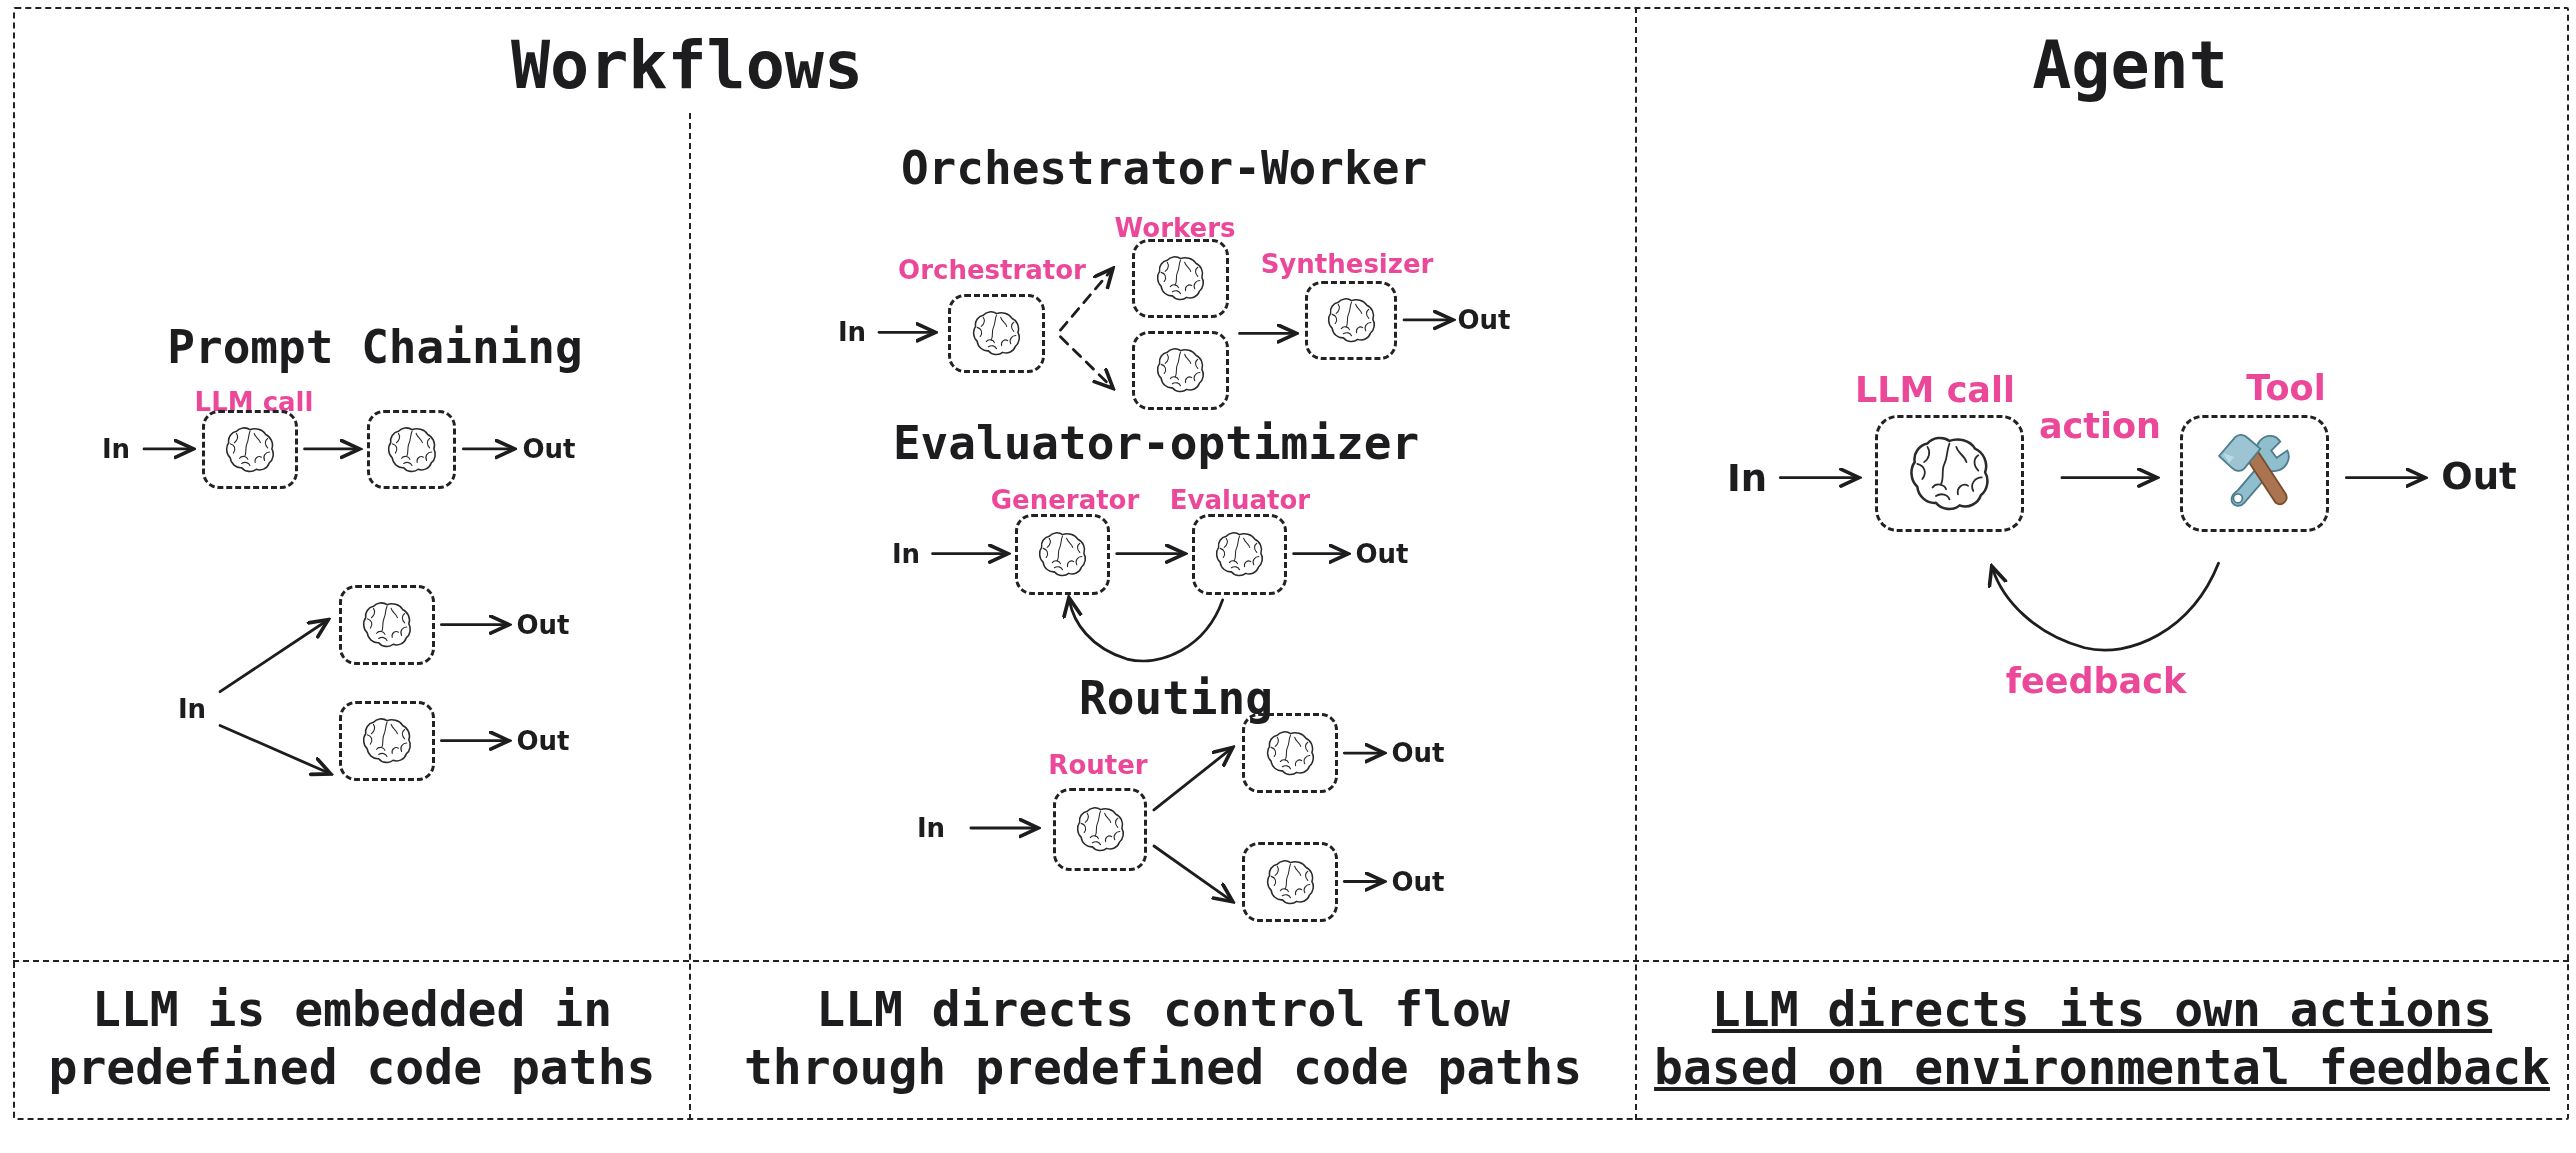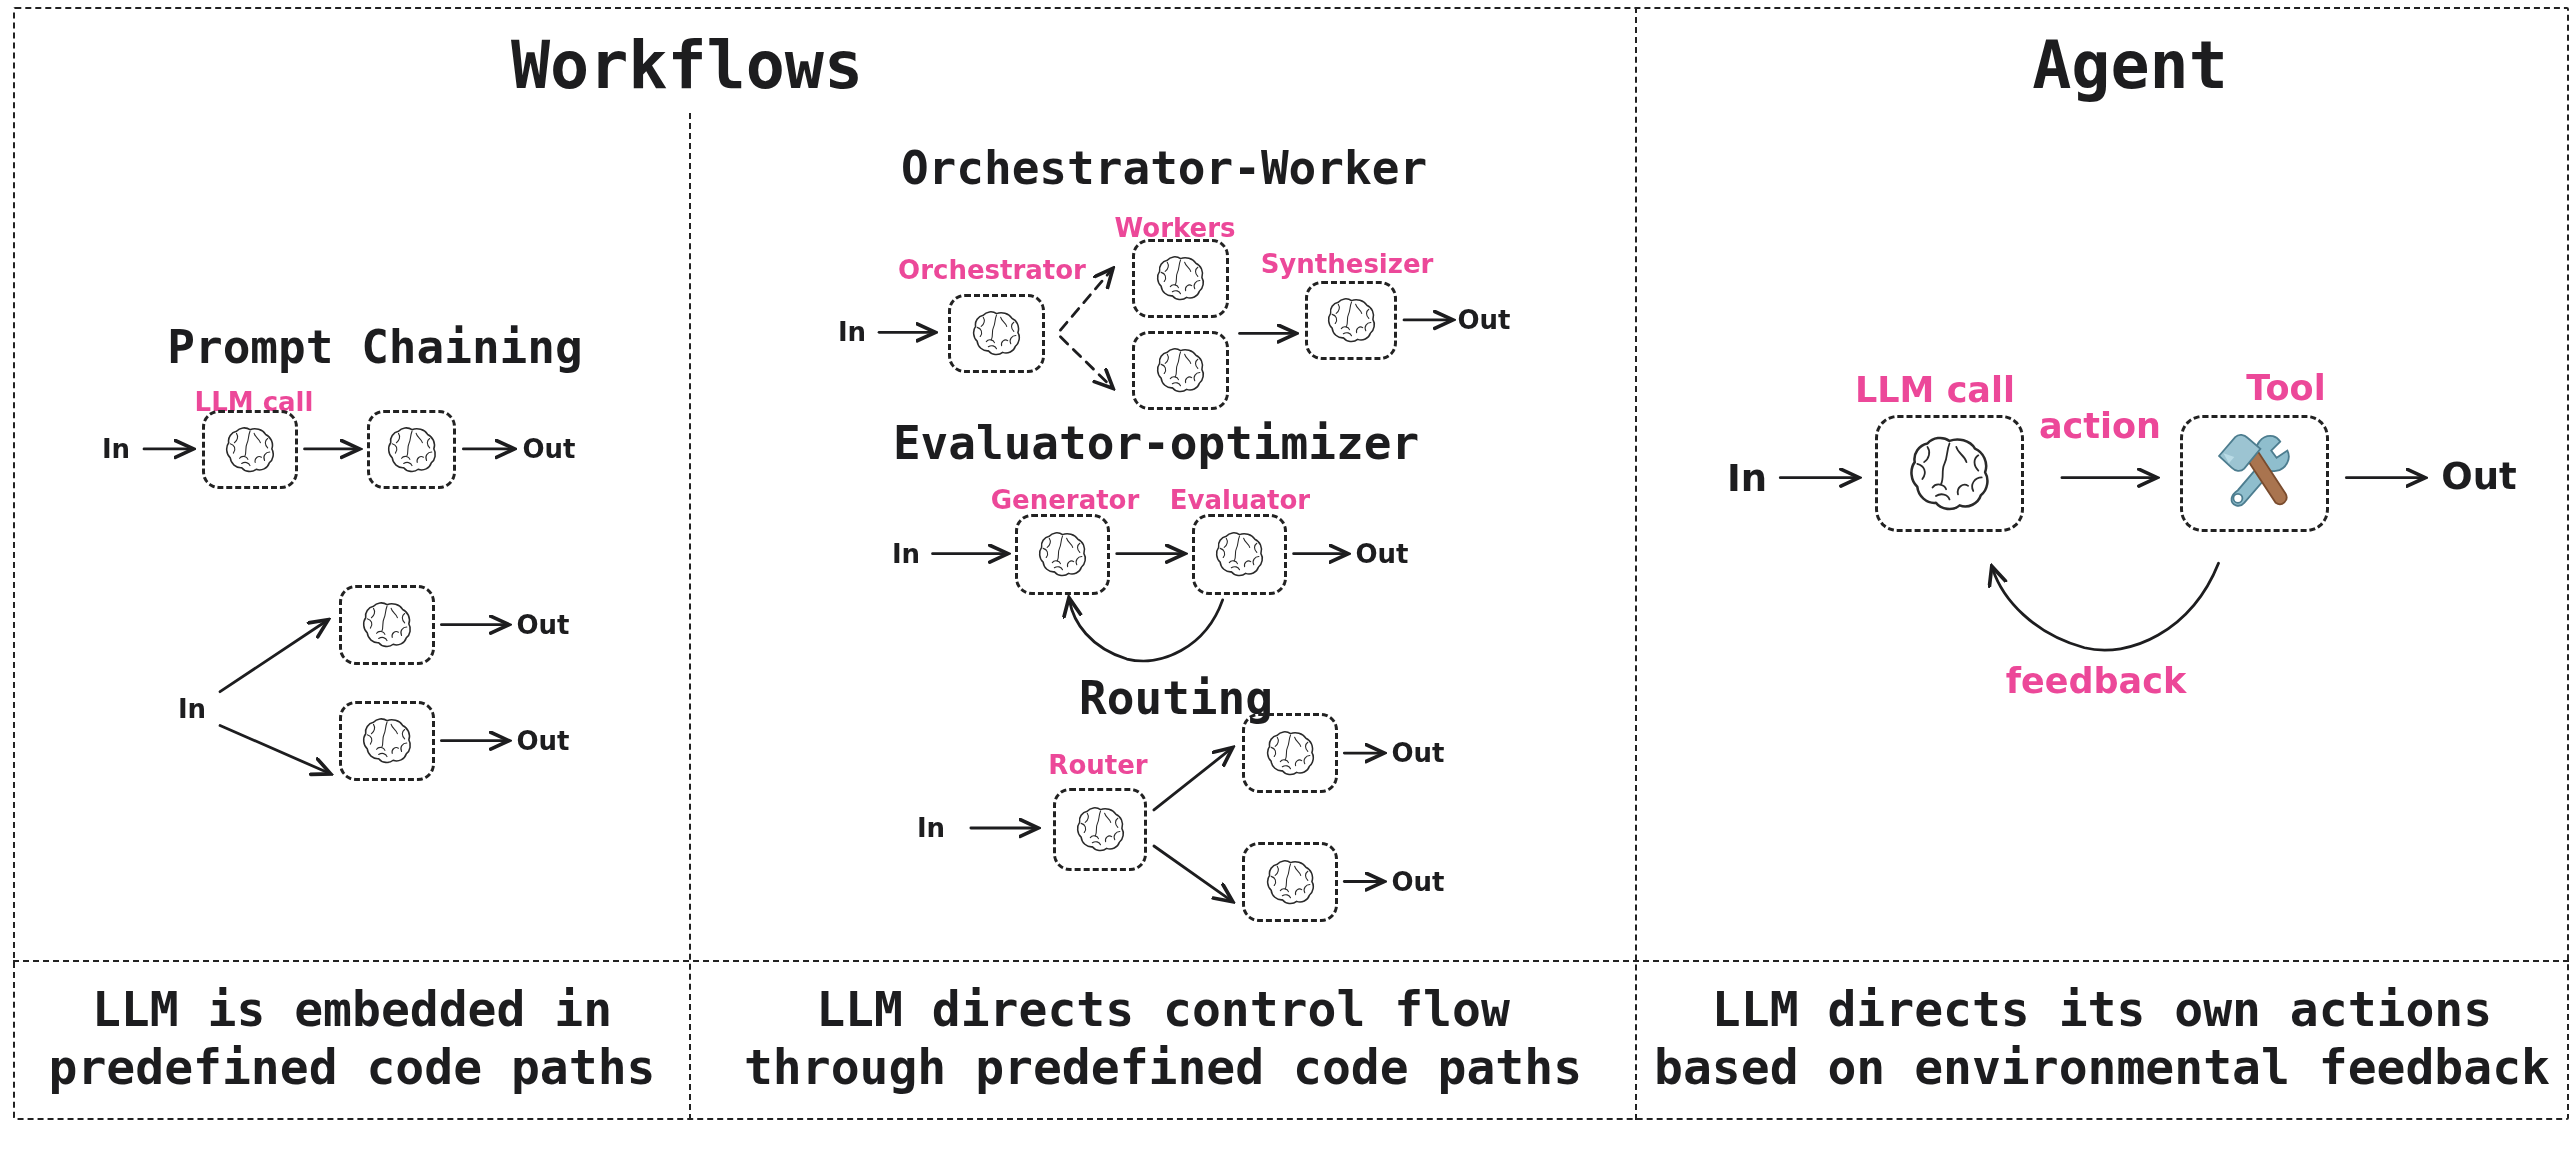--- a/index.html
+++ b/index.html
@@ -256,19 +256,19 @@
   <div class="hand hand-lg" style="left:2096px;top:681px;">feedback</div>
 
   <div class="caption" style="left:352px;top:981px;">
     <div>LLM is embedded in</div>
     <div>predefined code paths</div>
   </div>
   <div class="caption" style="left:1163px;top:981px;text-align:center;">
     <div>LLM directs control flow</div>
     <div>through predefined code paths</div>
   </div>
-  <div class="caption" style="left:2102px;top:981px;">
+  <div class="caption" style="left:2102px;top:981px;text-decoration:underline;">
     <div>LLM directs its own actions</div>
     <div>based on environmental feedback</div>
   </div>
 
 </div>
 
 
 </body></html>

